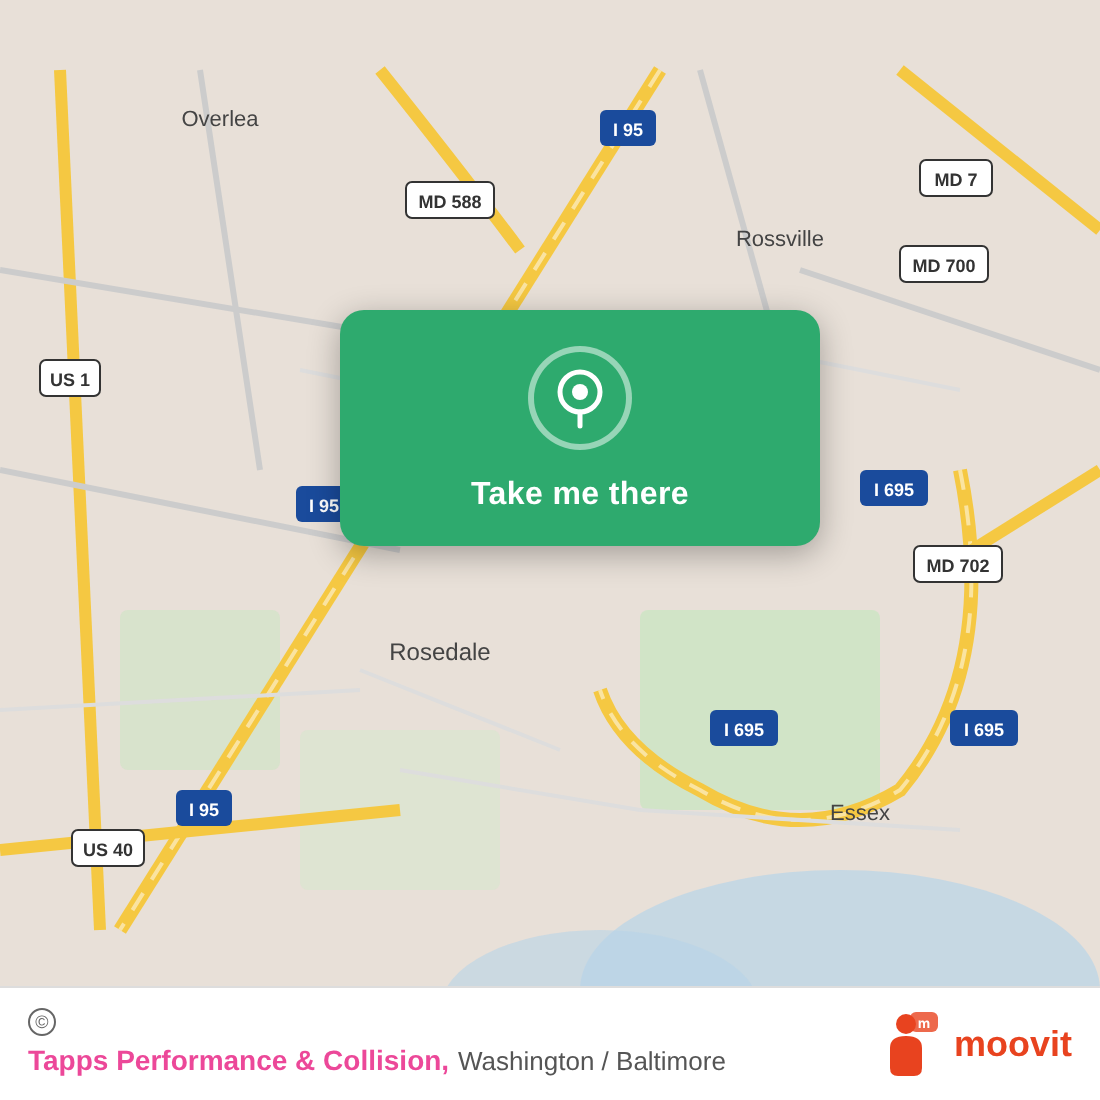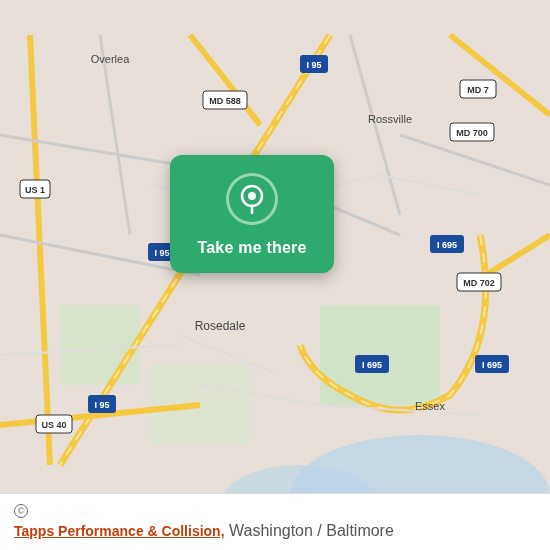--- a/index.html
+++ b/index.html
@@ -27,21 +27,21 @@
       top: 0; left: 0;
       width: 100%;
       height: 100%;
     }
 
     
     #action-card {
       position: absolute;
       top: 155px;
       left: 170px;
-      width: 164px;
+      width: 240px;
       background: #2eaa6e;
       border-radius: 12px;
       display: flex;
       flex-direction: column;
       align-items: center;
       padding: 18px 10px 16px;
       box-shadow: 0 4px 16px rgba(0,0,0,0.3);
     }
 
     #location-icon-wrapper {
@@ -96,26 +96,25 @@
       color: #666;
       margin-bottom: 4px;
       display: flex;
       align-items: center;
       gap: 4px;
     }
 
     #place-name {
       font-size: 14px;
       font-weight: bold;
-      color: #c2410c;
-      text-decoration: underline;
+      color: #ec4899;
     }
 
     #place-location {
-      font-size: 16px;
+      font-size: 13px;
       color: #555;
     }
 
     #moovit-logo {
       display: flex;
       align-items: center;
       gap: 6px;
     }
 
     #moovit-icon {
@@ -244,14 +243,26 @@
   <div id="bottom-bar">
     <div id="bottom-left">
       <div id="osm-credit">
         <span class="copyright-circle">©</span>
       </div>
       <div>
         <span id="place-name">Tapps Performance &amp; Collision,</span>
         <span id="place-location">Washington / Baltimore</span>
       </div>
     </div>
+    <div id="moovit-logo">
+
+      <svg id="moovit-icon" viewBox="0 0 36 36" xmlns="http://www.w3.org/2000/svg">
+
+        <circle cx="18" cy="8" r="5" fill="#e8431f"></circle>
+        <path d="M10 20 Q10 14 18 14 Q26 14 26 20 L26 30 Q26 34 22 34 L14 34 Q10 34 10 30 Z" fill="#e8431f"></path>
+
+        <rect x="20" y="2" width="14" height="10" rx="3" fill="#e8431f" opacity="0.8"></rect>
+        <text x="27" y="10" text-anchor="middle" fill="white" font-size="7" font-weight="bold">m</text>
+      </svg>
+      <span id="moovit-text">moovit</span>
+    </div>
   </div>
 </div>
 
 </body></html>

